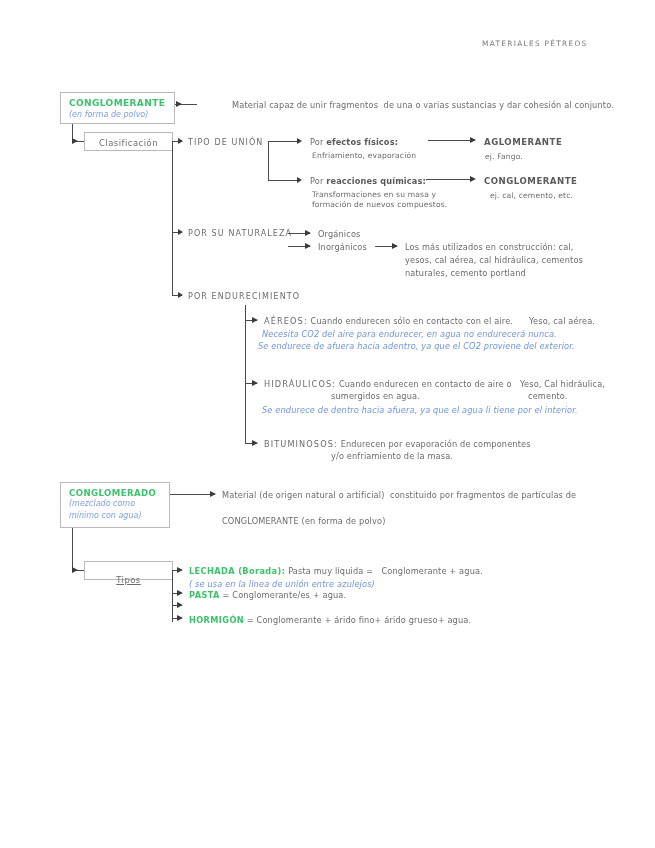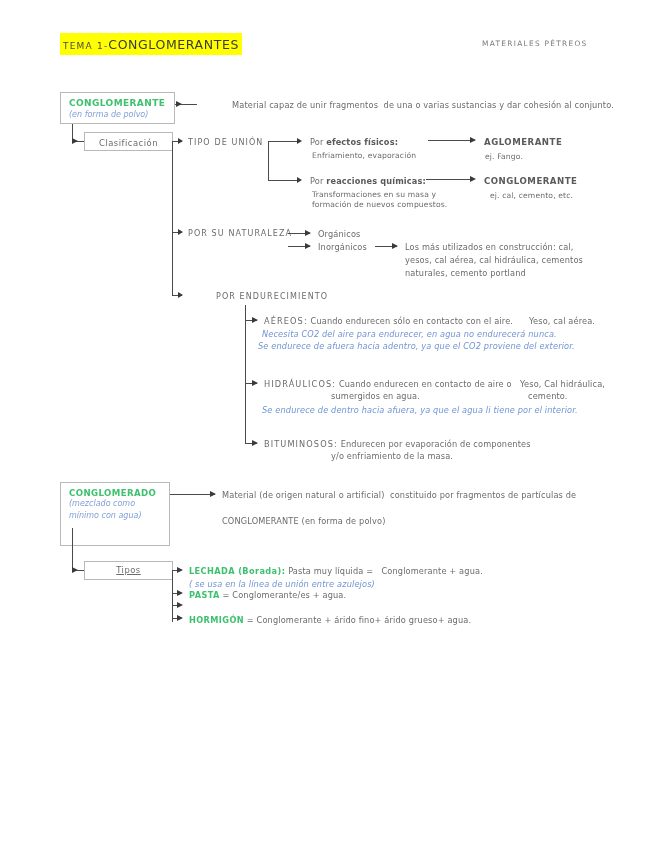--- a/index.html
+++ b/index.html
@@ -32,23 +32,20 @@
   .h{height:1.4px;}
   .v{width:1.4px;}
   .ar{position:absolute;width:0;height:0;border-top:3.6px solid transparent;border-bottom:3.6px solid transparent;border-left:6px solid #3a3a3a;}
   .ar-thin{position:absolute;width:0;height:0;border-top:3px solid transparent;border-bottom:3px solid transparent;border-left:5px solid #3a3a3a;}
 </style>
 </head>
 <body>
 
 <div class="page">
 
-  <div class="hl">
-    <span class="k cap">TEMA 1-</span><span class="b">CONGLOMERANTES</span>
-  </div>
   <div class="hright">MATERIALES PÉTREOS</div>
 
   <div class="box" style="left:60px;top:92px;width:115px;height:32px;">
     <div class="l1 green">CONGLOMERANTE</div>
     <div class="l2 blue">(en forma de polvo)</div>
   </div>
 
   <div class="ln h" style="left:175px;top:104px;width:22px;"></div>
   <div class="ar" style="left:176px;top:100.5px;"></div>
   <div class="t" style="left:184px;top:99px;padding-left:48px;">Material capaz de unir fragmentos  de una o varias sustancias y dar cohesión al conjunto.</div>
@@ -101,21 +98,21 @@
   <div class="t" style="left:318px;top:241px;">Inorgánicos</div>
 
   <div class="ln h" style="left:375px;top:246px;width:22px;"></div>
   <div class="ar" style="left:392px;top:242.5px;"></div>
   <div class="t" style="left:405px;top:241px;">Los más utilizados en construcción: cal,</div>
   <div class="t" style="left:405px;top:254px;">yesos, cal aérea, cal hidráulica, cementos</div>
   <div class="t" style="left:405px;top:267px;">naturales, cemento portland</div>
 
   <div class="ln h" style="left:172px;top:295px;width:10px;"></div>
   <div class="ar-thin" style="left:178px;top:292px;"></div>
-  <div class="t cap" style="left:188px;top:291px;font-size:8px;margin-left:28px;">POR ENDURECIMIENTO</div>
+  <div class="t cap" style="left:188px;top:291px;font-size:8px;">POR ENDURECIMIENTO</div>
 
   <div class="ln v" style="left:245px;top:305px;height:138px;"></div>
 
   <div class="ln h" style="left:245px;top:320px;width:12px;"></div>
   <div class="ar" style="left:252px;top:316.5px;"></div>
   <div class="t" style="left:264px;top:315px;"><span class="cap">AÉREOS:</span> <span>Cuando endurecen sólo en contacto con el aire.</span></div>
   <div class="t" style="left:529px;top:315px;">Yeso, cal aérea.</div>
   <div class="t blueb" style="left:262px;top:328px;">Necesita CO2 del aire para endurecer, en agua no endurecerá nunca.</div>
   <div class="t blueb" style="left:258px;top:340px;">Se endurece de afuera hacia adentro, ya que el CO2 proviene del exterior.</div>
 
@@ -125,37 +122,37 @@
   <div class="t" style="left:331px;top:390px;">sumergidos en agua.</div>
   <div class="t" style="left:520px;top:378px;">Yeso, Cal hidráulica,</div>
   <div class="t" style="left:528px;top:390px;">cemento.</div>
   <div class="t blueb" style="left:262px;top:404px;">Se endurece de dentro hacia afuera, ya que el agua li tiene por el interior.</div>
 
   <div class="ln h" style="left:245px;top:443px;width:12px;"></div>
   <div class="ar" style="left:252px;top:439.5px;"></div>
   <div class="t" style="left:264px;top:438px;"><span class="cap">BITUMINOSOS:</span> <span>Endurecen por evaporación de componentes</span></div>
   <div class="t" style="left:331px;top:450px;">y/o enfriamiento de la masa.</div>
 
-  <div class="box" style="left:60px;top:482px;width:110px;height:64px;">
+  <div class="box" style="left:60px;top:482px;width:110px;height:46px;">
     <div class="l1 green" style="font-size:8.6px;">CONGLOMERADO</div>
     <div class="l2 blue" style="top:16px;">(mezclado como</div>
     <div class="l2 blue" style="top:28px;">mínimo con agua)</div>
   </div>
 
   <div class="ln h" style="left:170px;top:494px;width:45px;"></div>
   <div class="ar" style="left:210px;top:490.5px;"></div>
   <div class="t" style="left:222px;top:489px;">Material (de origen natural o artificial)  constituido por fragmentos de partículas de</div>
   <div class="t" style="left:222px;top:515px;">CONGLOMERANTE (en forma de polvo)</div>
 
   <div class="ln v" style="left:72px;top:528px;height:43px;"></div>
   <div class="ln h" style="left:72px;top:570px;width:16px;"></div>
   <div class="ar" style="left:72px;top:567px;"></div>
 
   <div class="box" style="left:84px;top:561px;width:89px;height:19px;">
-    <div class="boxc" style="top:3px;text-decoration:underline;">Tipos</div>
+    <div class="boxc" style="top:13px;text-decoration:underline;">Tipos</div>
   </div>
 
   <div class="ln v" style="left:172px;top:570px;height:52px;"></div>
 
   <div class="ln h" style="left:172px;top:570px;width:8px;"></div>
   <div class="ar" style="left:177px;top:567px;"></div>
   <div class="t blueb" style="left:189px;top:578px;">( se usa en la línea de unión entre azulejos)</div>
   <div class="t" style="left:189px;top:565px;"><span class="green">LECHADA (Borada):</span> <span>Pasta muy líquida =   Conglomerante + agua.</span></div>
 
   <div class="ln h" style="left:172px;top:593px;width:8px;"></div>

